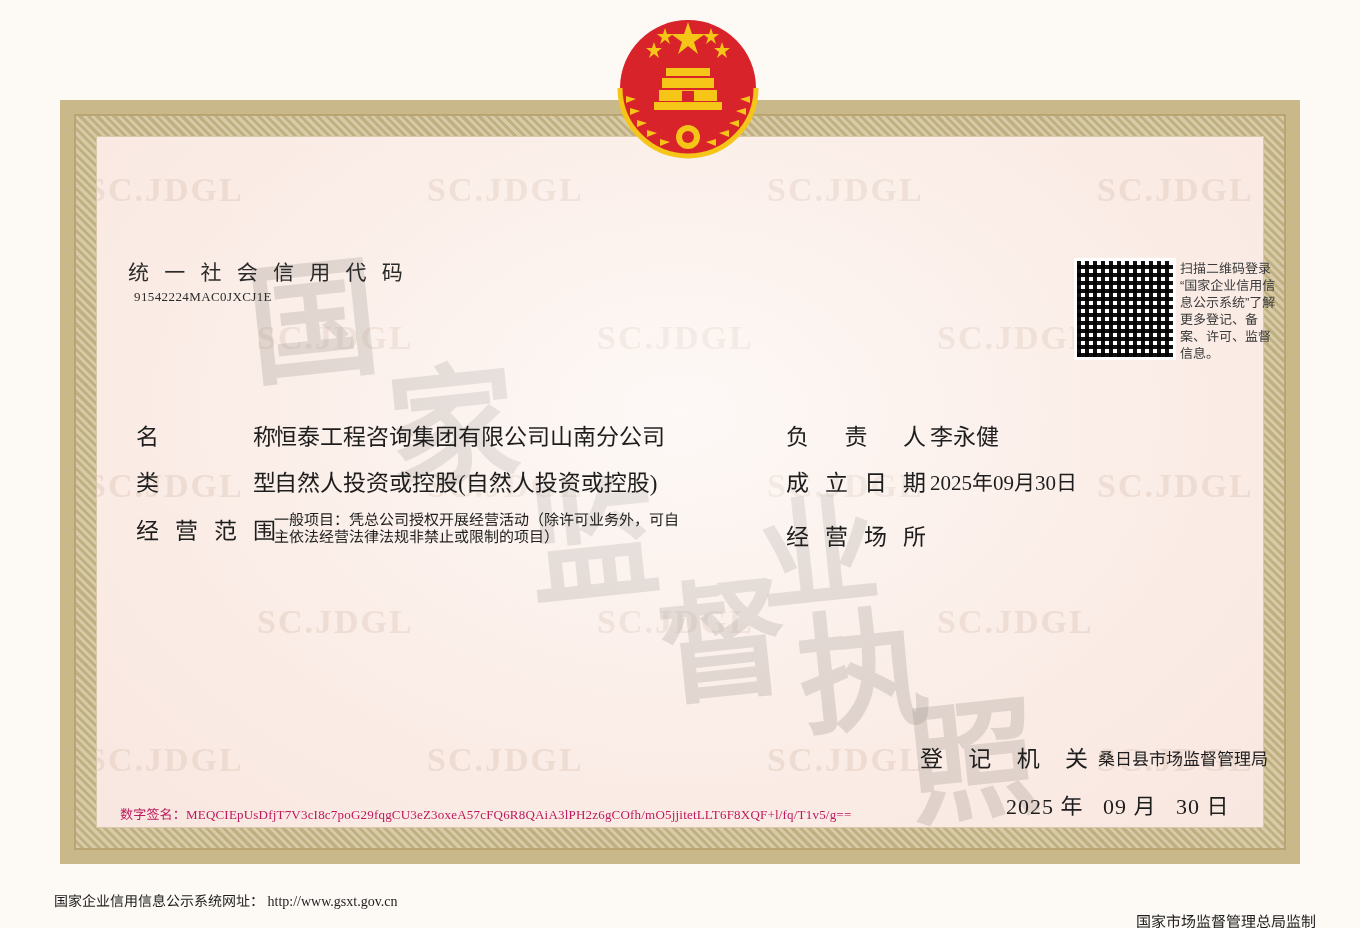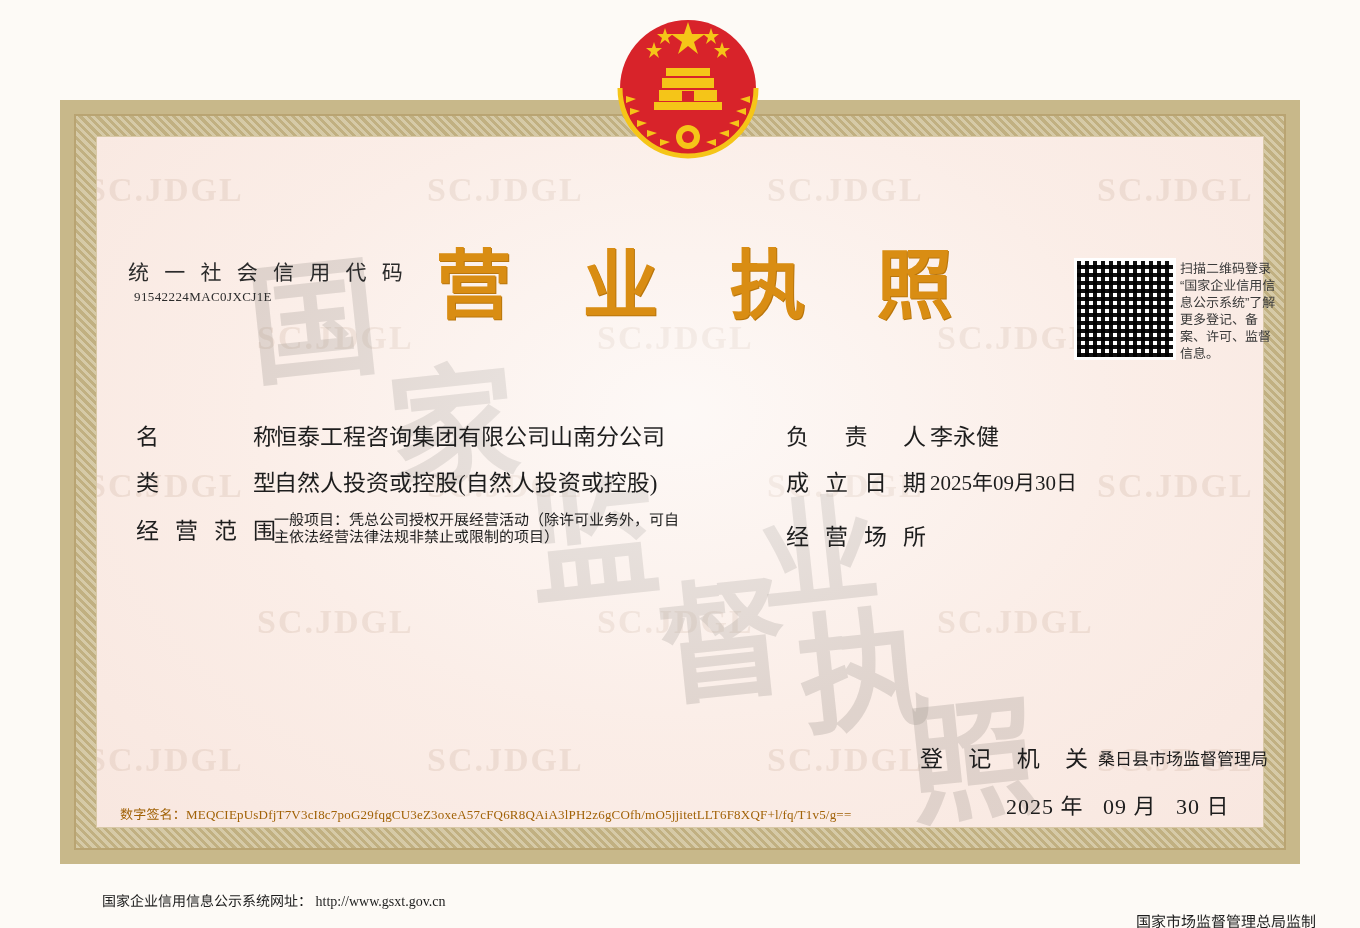--- a/index.html
+++ b/index.html
@@ -203,33 +203,32 @@
     font-size: 22px;
     letter-spacing: 1px;
     color: #1d1d1d;
     font-family: Liberation Serif, serif;
   }
 
   .sig {
     position: absolute;
     left: 120px; top: 804px;
     font-size: 13px;
-    color: #a16207;
+    color: #be185d;
     font-family: "Liberation Serif", serif;
     letter-spacing: 0.2px;
   }
   .sig .sig-label { font-size: 13px; }
 
   .footer-left {
     position: absolute;
     left: 54px; top: 890px;
     font-size: 14px;
     color: #1d1d1d;
     font-family: "Liberation Serif", serif;
-    margin-left: 48px;
   }
   .footer-right {
     position: absolute;
     right: 44px; top: 890px;
     font-size: 15px;
     color: #1d1d1d;
     font-family: "Liberation Serif", serif;
     margin-top: 20px;
   }
 </style>
@@ -317,21 +316,20 @@
         <polygon points="107,24 109,30 115,30 110,34 112,40 107,36 102,40 104,34 99,30 105,30"></polygon>
         <polygon points="118,38 120,44 126,44 121,48 123,54 118,50 113,54 115,48 110,44 116,44"></polygon>
         <polygon points="61,24 63,30 69,30 64,34 66,40 61,36 56,40 58,34 53,30 59,30"></polygon>
         <polygon points="50,38 52,44 58,44 53,48 55,54 50,50 45,54 47,48 42,44 48,44"></polygon>
       </g>
     </svg>
   </div>
 
   <div class="content">
 
-    <div class="title">营 业 执 照</div>
 
     <div class="code-label">统 一 社 会 信 用 代 码</div>
     <div class="code-value">91542224MAC0JXCJ1E</div>
 
     <div class="qr"></div>
     <div class="qr-note">扫描二维码登录“国家企业信用信息公示系统”了解更多登记、备案、许可、监督信息。</div>
 
     <div class="f-label lbl-name">
       <span>名</span>
       <span>称</span>

